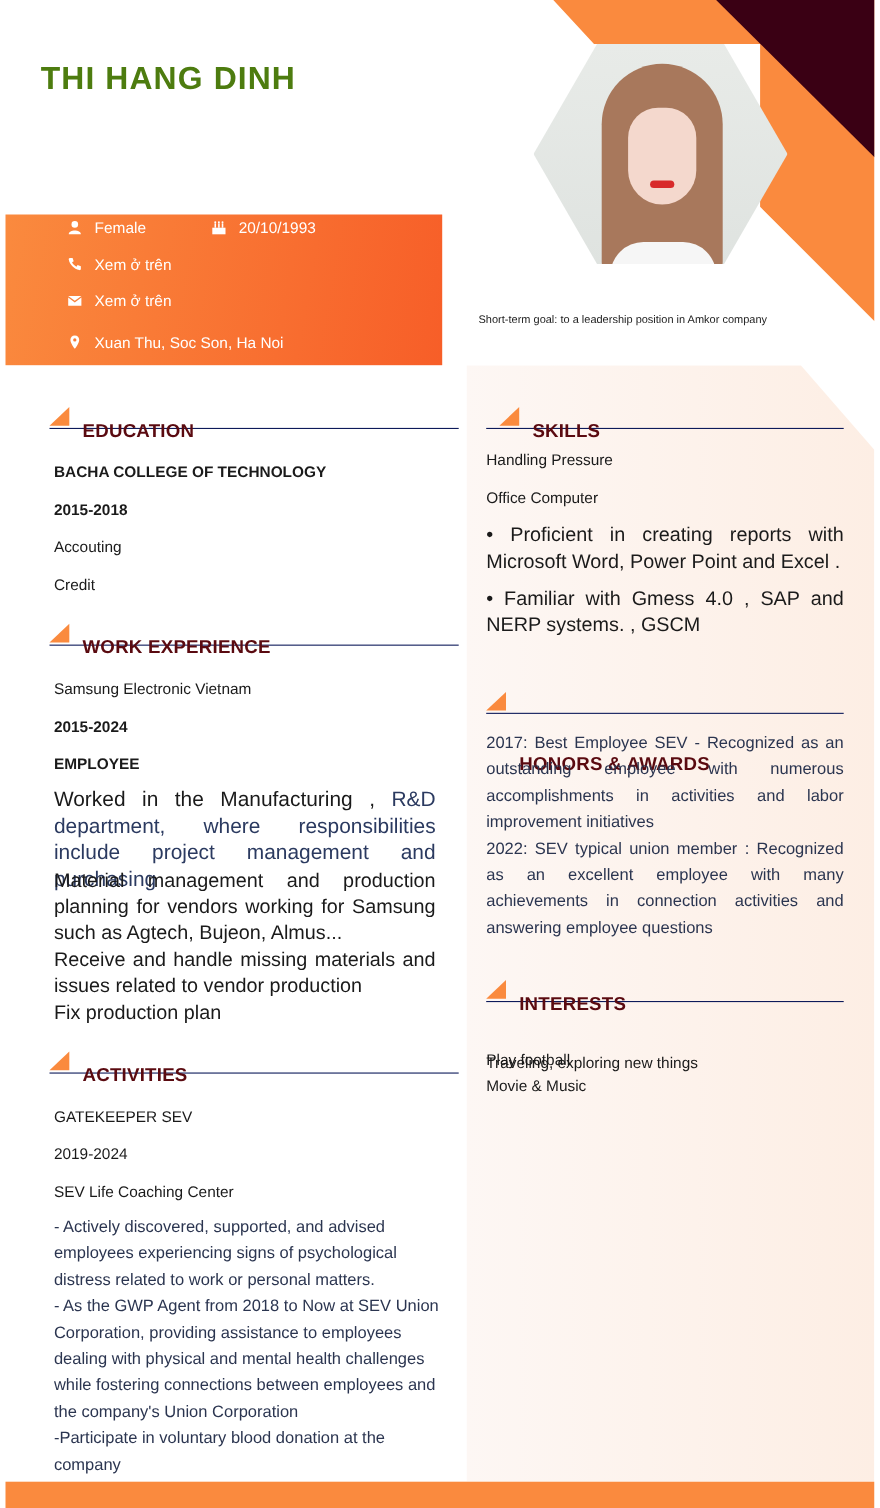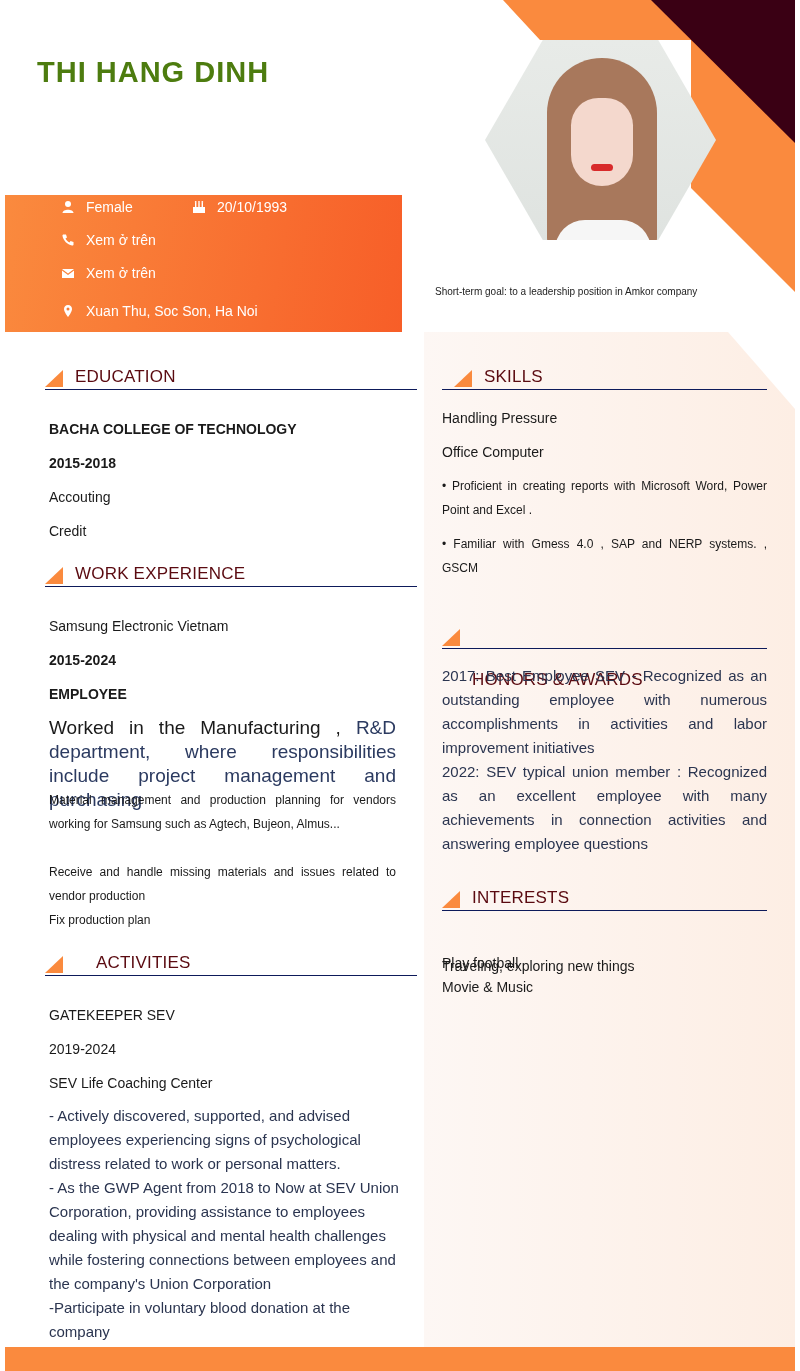--- a/index.html
+++ b/index.html
@@ -34,25 +34,25 @@
   .photo .face { position: absolute; left: 86px; top: 58px; width: 62px; height: 88px;
     background: #f4d8cd; border-radius: 30px 30px 34px 34px; }
   .photo .lips { position: absolute; left: 106px; top: 124px; width: 22px; height: 7px; background: #d82a2a; border-radius: 6px; }
   .photo .shirt { position: absolute; left: 70px; top: 180px; width: 96px; height: 30px; background: #f6f6f6; border-radius: 30px 30px 0 0; }
 
   .goal { position: absolute; left: 435px; top: 280px; width: 331px; font-size: 10px; line-height: 24px; text-align: justify; color: #222; }
 
   .section-head { position: absolute; height: 26px; border-bottom: 1.5px solid #0d1a5a; }
   .section-head .tri { position: absolute; left: 0; top: 6px; width: 0; height: 0;
     border-left: 18px solid transparent; border-bottom: 17px solid #fa8a3e; }
-  .section-head .htxt { position: absolute; top: 3px; font-size: 17px; font-weight: normal; color: #5a0a10; letter-spacing: 0.2px; }
+  .section-head .htxt { position: absolute; top: 18px; font-size: 17px; font-weight: bold; color: #5a0a10; letter-spacing: 0.2px; }
 
   .item { position: absolute; font-size: 14px; color: #1a1a1a; }
   .bold { font-weight: bold; }
-  .para { position: absolute; font-size: 12px; line-height: 24px; text-align: justify; color: #1a1a1a; }
+  .para { position: absolute; font-size: 18px; line-height: 24px; text-align: justify; color: #1a1a1a; }
   .para.dark { color: #2b3550; font-size: 15px; }
   .blue { color: #2b3a60; }
 
   .footer { position: absolute; left: 5px; top: 1347px; width: 790px; height: 24px; background: #fa8a3e; }
 </style>
 </head>
 <body>
 
 <div class="page">
 
@@ -142,21 +142,21 @@
   <div class="item" style="left:49px; top:618px;">Samsung Electronic Vietnam</div>
   <div class="item bold" style="left:49px; top:652px;">2015-2024</div>
   <div class="item bold" style="left:49px; top:686px;">EMPLOYEE</div>
   <div class="para" style="left:49px; top:716px; width:347px; font-size:19px;"><span>Worked in the Manufacturing , </span><span class="blue">R&amp;D department, where responsibilities include project management and purchasing</span></div>
   <div class="para" style="left:49px; top:788px; width:347px;">Material management and production planning for vendors working for Samsung such as Agtech, Bujeon, Almus...</div>
   <div class="para" style="left:49px; top:860px; width:347px;">Receive and handle missing materials and issues related to vendor production</div>
   <div class="para" style="left:49px; top:908px; width:347px;">Fix production plan</div>
 
   <div class="section-head" style="left:45px; top:950px; width:372px;">
     <span class="tri"></span>
-    <span class="htxt" style="left:30px;margin-left:21px;">ACTIVITIES</span>
+    <span class="htxt" style="left:30px;">ACTIVITIES</span>
   </div>
   <div class="item" style="left:49px; top:1007px;">GATEKEEPER SEV</div>
   <div class="item" style="left:49px; top:1041px;">2019-2024</div>
   <div class="item" style="left:49px; top:1075px;">SEV Life Coaching Center</div>
   <div class="para dark" style="left:49px; top:1104px; width:350px; text-align:left;">- Actively discovered, supported, and advised employees experiencing signs of psychological distress related to work or personal matters.</div>
   <div class="para dark" style="left:49px; top:1176px; width:350px; text-align:left;">- As the GWP Agent from 2018 to Now at SEV Union Corporation, providing assistance to employees dealing with physical and mental health challenges while fostering connections between employees and the company's Union Corporation</div>
   <div class="para dark" style="left:49px; top:1296px; width:350px; text-align:left;">-Participate in voluntary blood donation at the company</div>
 
   <div class="section-head" style="left:442px; top:364px; width:325px;">
     <span class="tri" style="left:12px;"></span>

